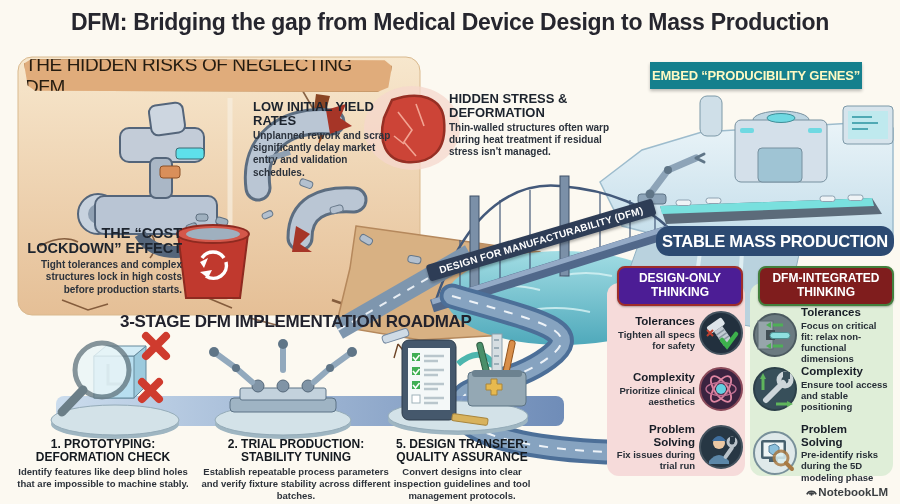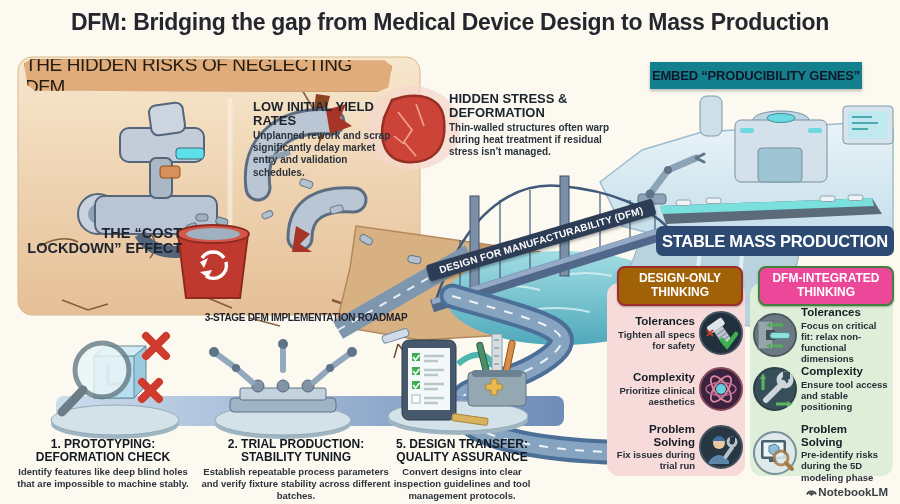--- a/index.html
+++ b/index.html
@@ -21,56 +21,56 @@
 
   
   .risk-title{font-size:13px;line-height:1.04;font-weight:800;color:#1c232d;}
   .risk-body{font-size:10px;line-height:1.22;font-weight:600;color:#2b323c;margin-top:3px;}
   .low-yield{top:100px;left:253px;width:140px;}
   .hidden-stress{top:92px;left:449px;width:172px;}
   .cost-lockdown{top:226px;left:18px;width:164px;text-align:right;}
   .cost-lockdown .risk-title{font-size:14.5px;}
 
   
-  .ribbon{top:62px;left:650px;width:212px;height:27px;background:#15808d;color:#0f172a;
+  .ribbon{top:62px;left:650px;width:212px;height:27px;background:#15808d;color:#fef9c3;
     display:flex;align-items:center;justify-content:center;font-size:13px;font-weight:800;
     letter-spacing:-.2px;box-shadow:0 2px 3px rgba(0,0,0,.25);}
   .ribbon:before,.ribbon:after{content:"";position:absolute;top:4px;width:22px;height:27px;
     background:#0e5f6a;z-index:-1;}
   .ribbon:before{left:-16px;clip-path:polygon(0 0,100% 0,100% 100%,0 100%,40% 50%);}
   .ribbon:after{right:-16px;clip-path:polygon(0 0,100% 0,60% 50%,100% 100%,0 100%);}
 
   
   .stable-bar{top:226px;left:656px;width:238px;height:30px;background:#2c4a72;color:#fff;
     display:flex;align-items:center;justify-content:center;font-size:16.5px;font-weight:800;
-    letter-spacing:-.3px;border-radius:7px;}
+    letter-spacing:-.3px;border-radius:13px;}
 
   
   .bridge-label{top:265px;left:428px;width:228px;background:#2e3d56;color:#fff;
     font-size:10px;font-weight:800;text-align:center;padding:3px 4px;border-radius:3px;
     transform:rotate(-16.5deg);transform-origin:left center;letter-spacing:.2px;
     box-shadow:0 2px 3px rgba(0,0,0,.3);}
 
   
-  .roadmap-heading{top:312px;left:120px;width:372px;text-align:center;font-size:10px;
+  .roadmap-heading{top:312px;left:120px;width:372px;text-align:left;font-size:17px;
     font-weight:800;color:#22222c;letter-spacing:-.3px;}
   .stage-cap{text-align:center;}
   .stage-cap .t{font-size:12px;font-weight:800;line-height:1.1;color:#14191f;}
   .stage-cap .b{font-size:9.5px;font-weight:600;line-height:1.22;color:#2d333b;margin-top:2px;}
   .stage1{top:438px;left:14px;width:178px;}
   .stage2{top:438px;left:198px;width:196px;}
   .stage3{top:438px;left:386px;width:152px;}
 
   
   .pink-panel{top:283px;left:607px;width:138px;height:193px;background:#f6dbda;border-radius:12px;}
   .green-panel{top:283px;left:750px;width:143px;height:193px;background:#dfeed8;border-radius:12px;}
   .hdr{color:#fff;text-align:center;font-size:12px;font-weight:800;line-height:1.15;
     border-radius:8px;padding:4px 2px;box-shadow:0 1px 2px rgba(0,0,0,.3);}
-  .red-hdr{top:266px;left:617px;width:118px;background:#a16207;border:2px solid #9e2d2a;}
-  .green-hdr{top:266px;left:758px;width:128px;background:#ec4899;border:2px solid #43803d;}
+  .red-hdr{top:266px;left:617px;width:118px;background:#4c1d95;border:2px solid #9e2d2a;}
+  .green-hdr{top:266px;left:758px;width:128px;background:#7f1d1d;border:2px solid #43803d;}
 
   .cmp-item{display:flex;align-items:center;gap:4px;}
   .cmp-text .lbl{font-size:11.5px;font-weight:800;color:#171d26;line-height:1.1;}
   .cmp-text .bd{font-size:9.5px;font-weight:600;color:#272e37;line-height:1.18;margin-top:1px;}
   .po-item{left:609px;width:134px;}
   .po-item .cmp-text{flex:1;text-align:right;}
   .po1{top:311px;} .po2{top:367px;} .po3{top:423px;}
   .gr-item{left:753px;width:138px;}
   .gr-item .cmp-text{flex:1;text-align:left;}
   .gr1{top:306px;} .gr2{top:365px;} .gr3{top:423px;}
@@ -333,20 +333,21 @@
     <div class="risk-body">Unplanned rework and scrap significantly delay market entry and validation schedules.</div>
   </div>
 
   <div class="abs hidden-stress">
     <div class="risk-title">HIDDEN STRESS &amp; DEFORMATION</div>
     <div class="risk-body">Thin-walled structures often warp during heat treatment if residual stress isn't managed.</div>
   </div>
 
   <div class="abs cost-lockdown">
     <div class="risk-title">THE “COST LOCKDOWN” EFFECT</div>
+    <div class="risk-body">Tight tolerances and complex structures lock in high costs before production starts.</div>
   </div>
 
   <div class="abs ribbon">EMBED “PRODUCIBILITY GENES”</div>
 
   <div class="abs stable-bar">STABLE MASS PRODUCTION</div>
 
   <div class="abs bridge-label">DESIGN FOR MANUFACTURABILITY (DFM)</div>
 
   <div class="abs roadmap-heading">3-STAGE DFM IMPLEMENTATION ROADMAP</div>
 

